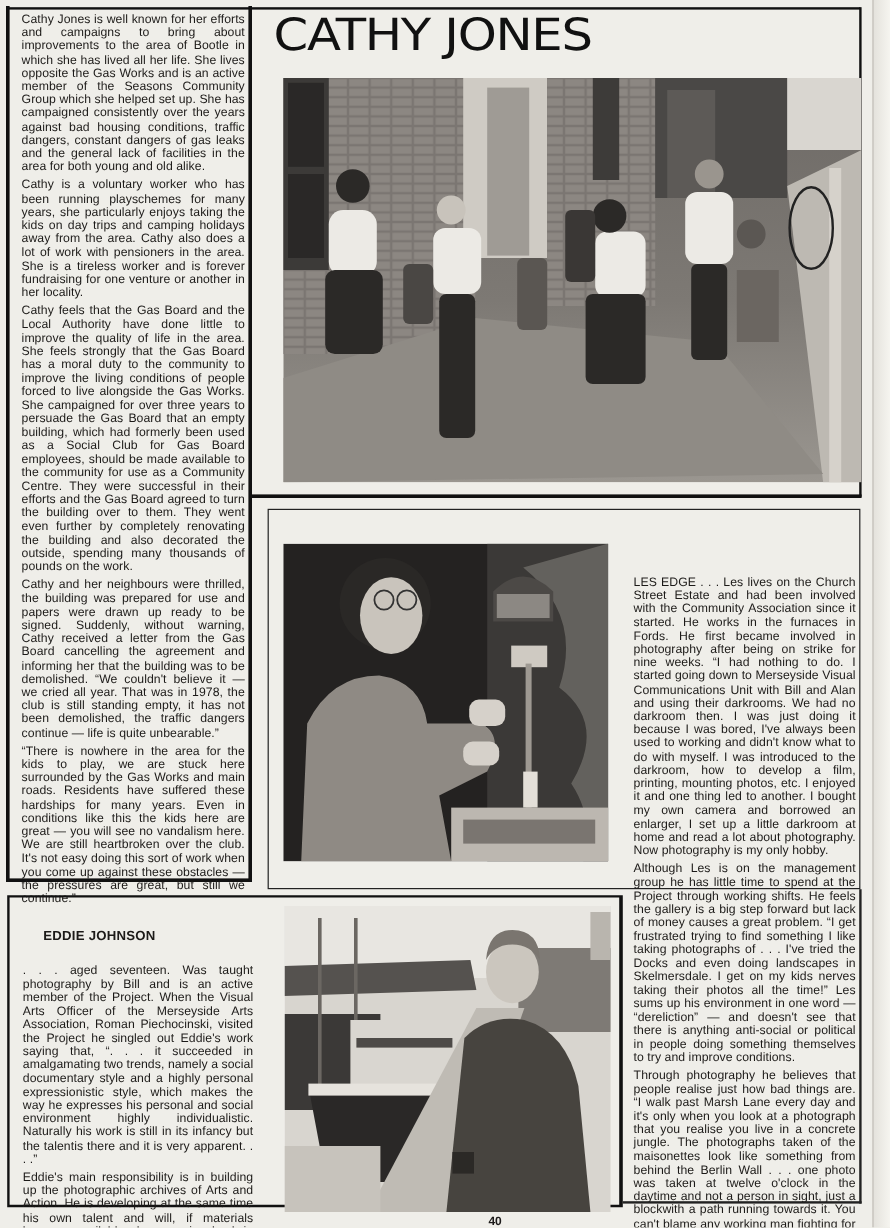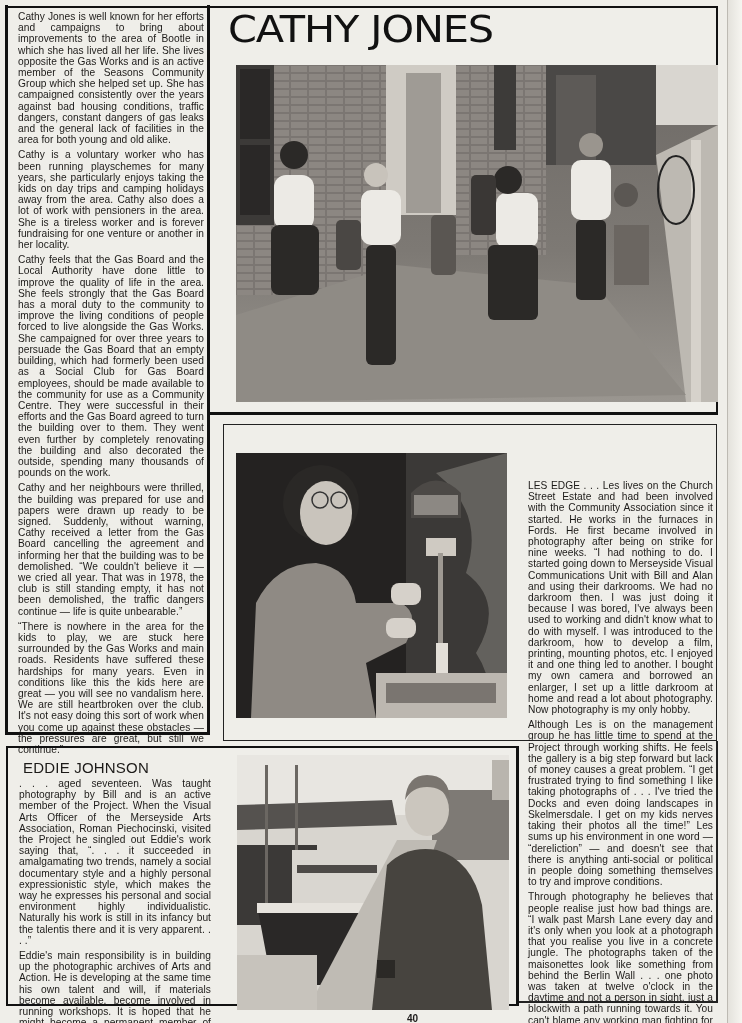--- a/index.html
+++ b/index.html
@@ -38,21 +38,21 @@
   .eddie-box {
     position: absolute; left: 6px; top: 746px; width: 513px; height: 260px;
     border: 2px solid #111; border-right-width: 3px; border-bottom-width: 2px; box-sizing: border-box;
   }
   .les-rightbox {
     position: absolute; left: 519px; top: 741px; width: 199px; height: 262px;
     border-right: 2px solid #222; border-bottom: 2px solid #222; box-sizing: border-box;
   }
   .photo { position: absolute; overflow: hidden; }
   .photo svg { width: 100%; height: 100%; display: block; }
-  .heading { font-weight: normal; font-size: 15px; line-height: 13px; margin: 4px; letter-spacing: 0.2px; }
+  .heading { font-weight: bold; font-size: 11px; line-height: 13px; margin: 17px; letter-spacing: 0.2px; }
   .pagenum { position: absolute; left: 407px; top: 1013px; font-size: 10px; font-weight: bold; }
 </style>
 </head>
 <body>
 
 <div class="page">
   <div class="edge"></div>
 
   <div class="cathy-topline"></div>
   <div class="cathy-rightline"></div>

